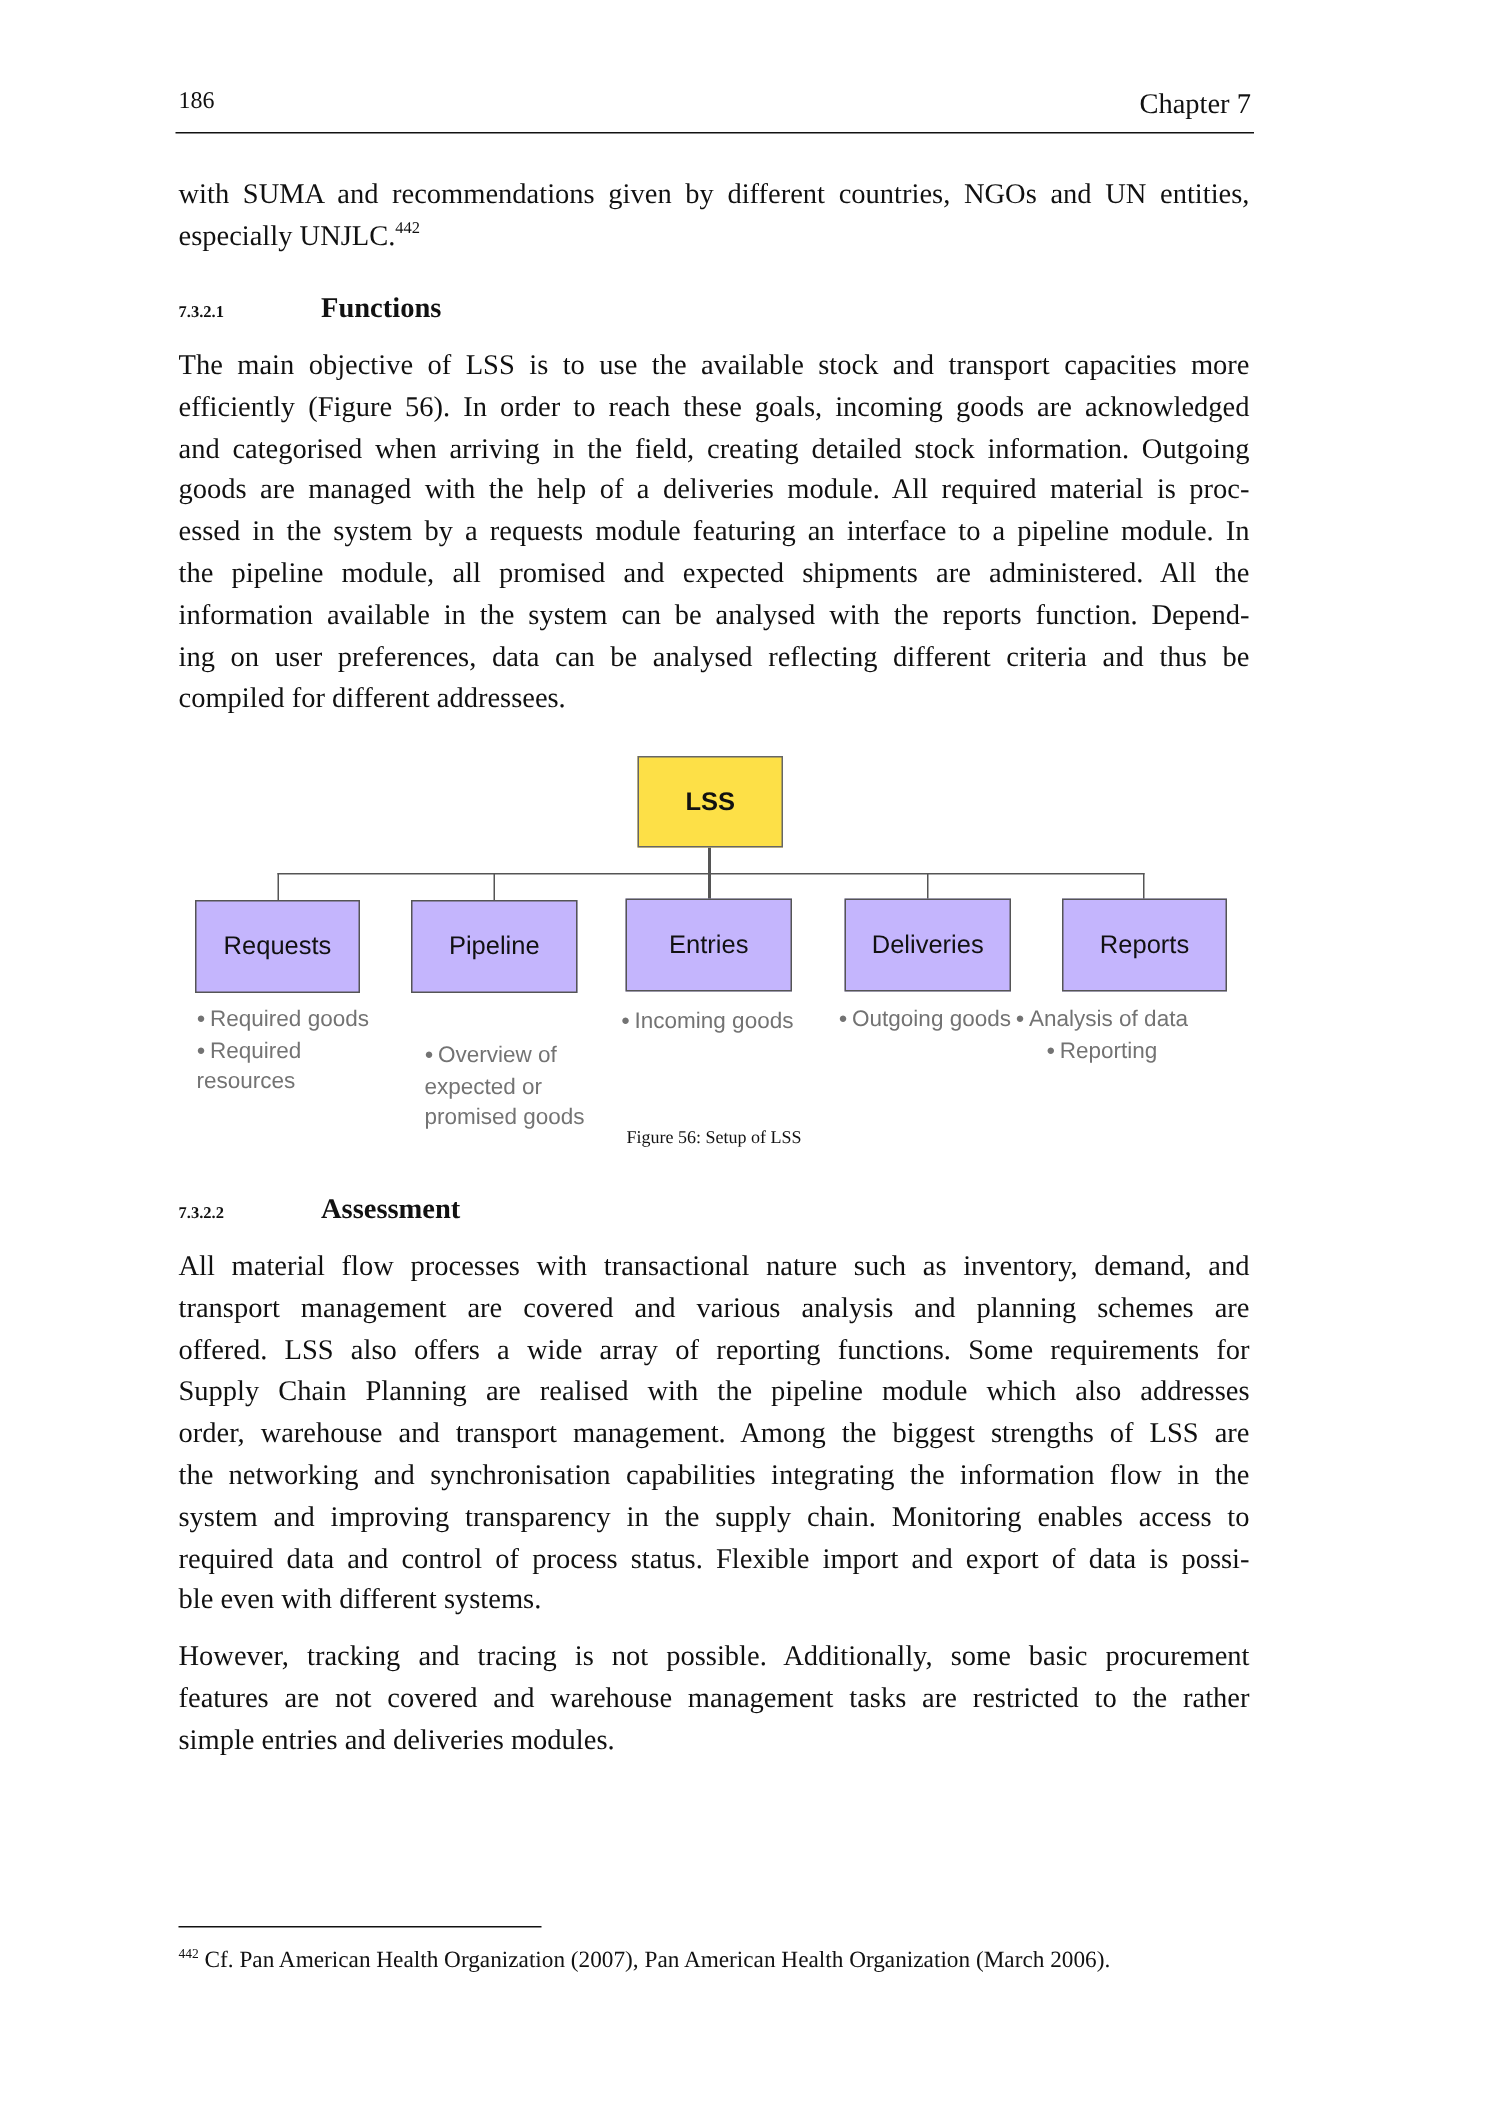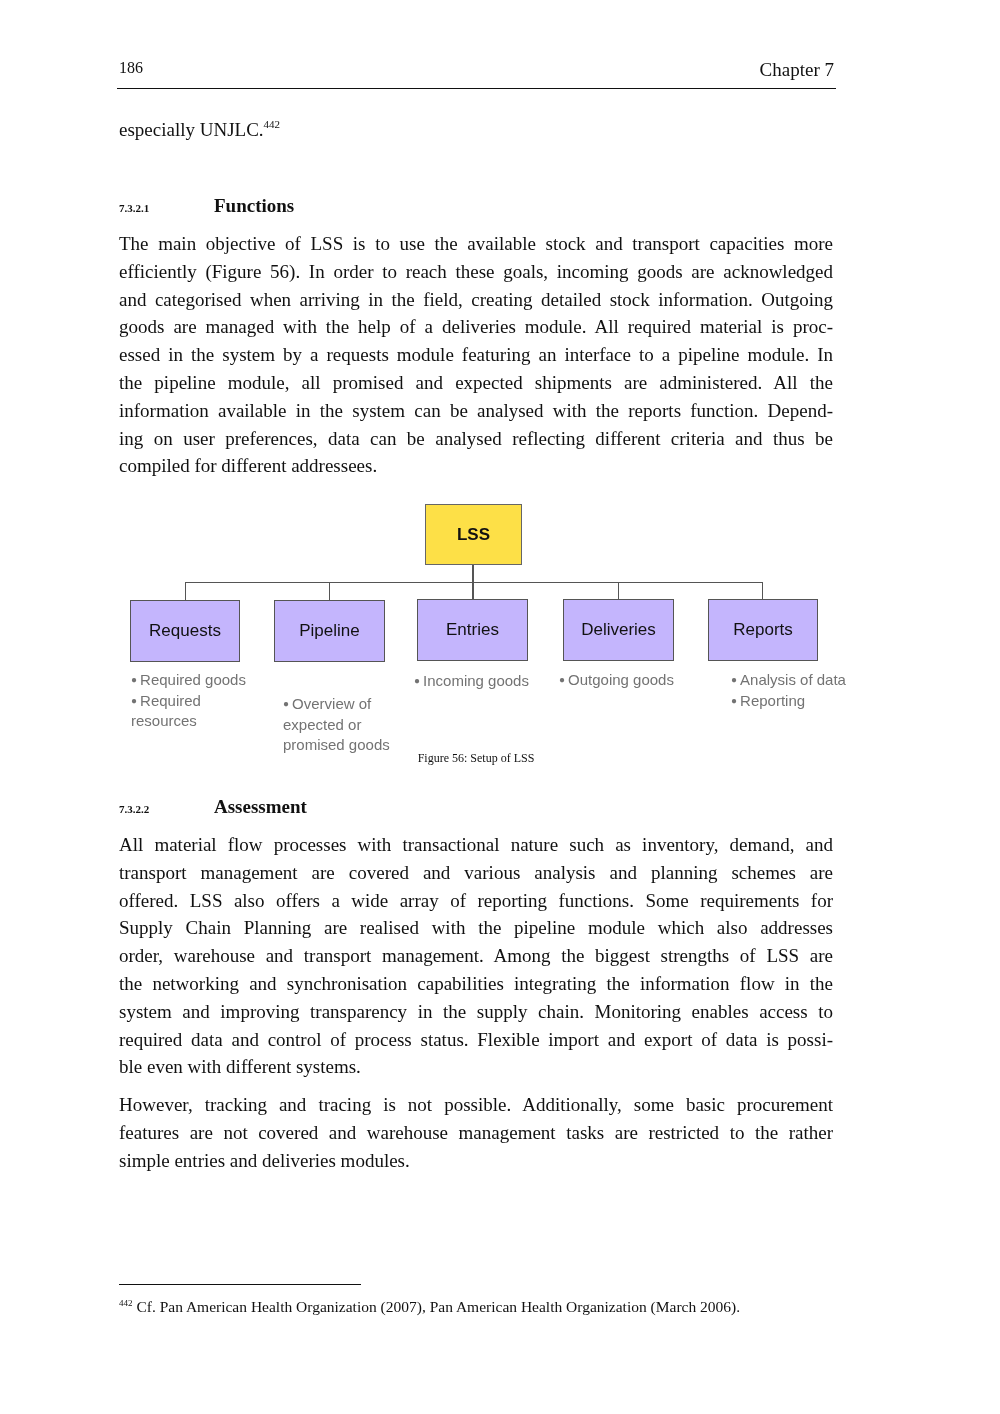--- a/index.html
+++ b/index.html
@@ -32,20 +32,21 @@
   .blist .bul { font-size: 10px; vertical-align: 2px; margin-right: 3px; }
 </style>
 </head>
 <body>
 
 <div class="abs header-num">186</div>
 <div class="abs header-ch">Chapter 7</div>
 <div class="abs header-rule"></div>
 
 <div class="abs para" style="top:116px;">
+  <span class="ln">with SUMA and recommendations given by different countries, NGOs and UN entities,</span>
   <span class="ln last"><span>especially UNJLC.</span><sup>442</sup></span>
 </div>
 
 <div class="abs sec" style="top:195px;">
   <span class="num">7.3.2.1</span><span>Functions</span>
 </div>
 <div class="abs para" style="top:230px;">
   <span class="ln">The main objective of LSS is to use the available stock and transport capacities more</span>
   <span class="ln">efficiently (Figure 56). In order to reach these goals, incoming goods are acknowledged</span>
   <span class="ln">and categorised when arriving in the field, creating detailed stock information. Outgoing</span>
@@ -83,21 +84,21 @@
     <span class="it"><span class="bul">●</span><span>Overview of</span></span>
     <span class="it">expected or</span>
     <span class="it">promised goods</span>
   </div>
   <div class="blist" style="left:414px; top:671px;">
     <span class="it"><span class="bul">●</span><span>Incoming goods</span></span>
   </div>
   <div class="blist" style="left:559px; top:670px;">
     <span class="it"><span class="bul">●</span><span>Outgoing goods</span></span>
   </div>
-  <div class="blist" style="left:731px; top:670px;">
+  <div class="blist" style="left:677px; top:670px;text-align:center;">
     <span class="it"><span class="bul">●</span><span>Analysis of data</span></span>
     <span class="it"><span class="bul">●</span><span>Reporting</span></span>
   </div>
 </div>
 
 <div class="abs caption">Figure 56: Setup of LSS</div>
 
 <div class="abs sec" style="top:796px;">
   <span class="num">7.3.2.2</span><span>Assessment</span>
 </div>

